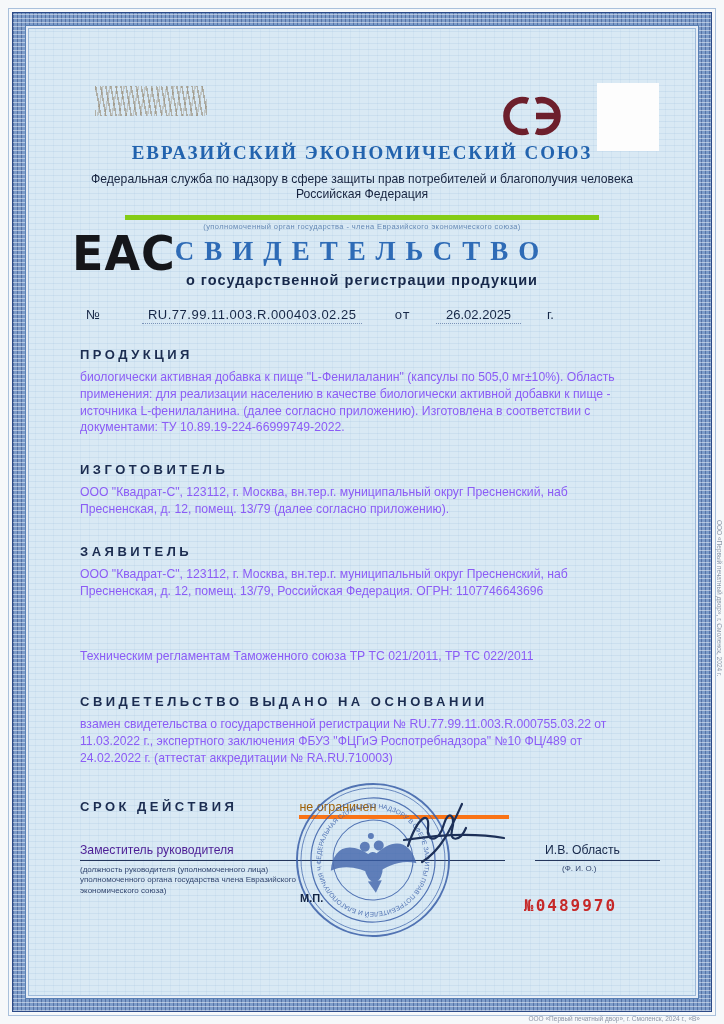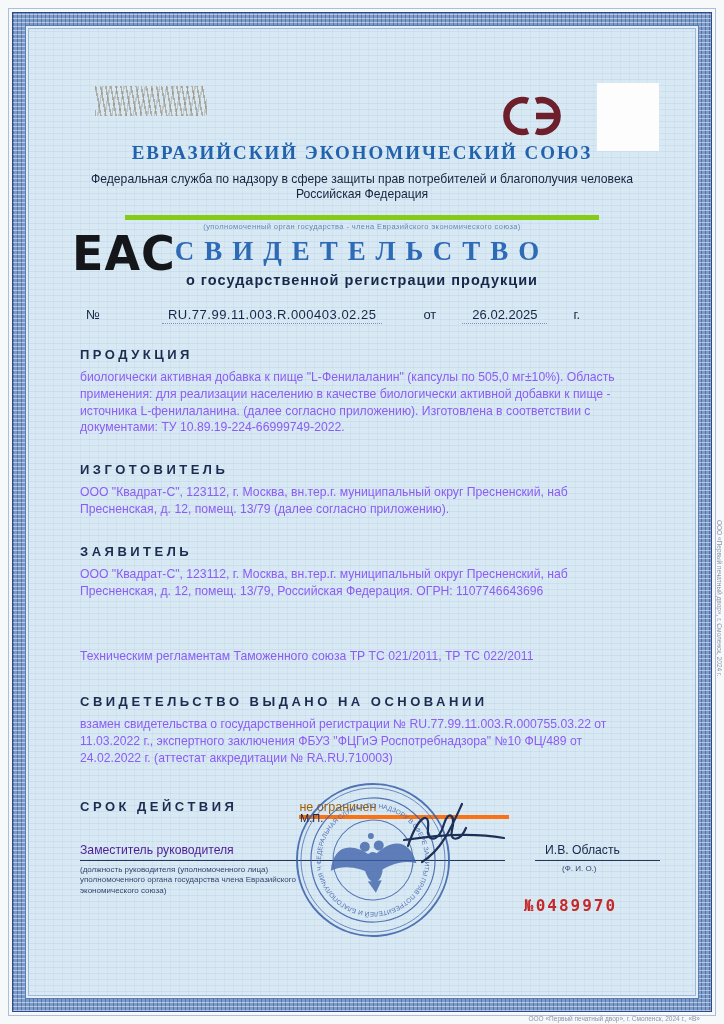--- a/index.html
+++ b/index.html
@@ -61,40 +61,40 @@
     font-family:"Liberation Serif", serif; font-weight:bold; font-size:27px;
     letter-spacing:10px; color:#2e6bb6;
   }
   .doc-subtitle {
     position:absolute; top:272px; left:0; right:0; text-align:center;
     font-weight:bold; font-size:14.5px; letter-spacing:1px; color:#17284a;
   }
 
   .reg-row { position:absolute; top:307px; left:86px; right:86px;
     display:flex; align-items:baseline; font-size:13px; color:#152646; }
-  .reg-number { margin-left:62px; letter-spacing:.5px; border-bottom:1px dotted #7b93b8; padding:0 6px 1px 6px; }
-  .reg-from { margin-left:41px; }
+  .reg-number { margin-left:42px; letter-spacing:.5px; border-bottom:1px dotted #7b93b8; padding:0 6px 1px 6px; }
+  .reg-from { margin-left:32px;font-family:Liberation Mono, monospace; }
   .reg-date { margin-left:26px; border-bottom:1px dotted #7b93b8; padding:0 10px 1px 10px; }
   .reg-year { margin-left:26px; }
 
   
   .sections { position:absolute; top:347px; left:80px; width:562px; z-index:2; }
   .sec-head { font-size:13px; font-weight:bold; letter-spacing:3.5px; color:#1b2c50; margin-bottom:7px; }
   .sec-body { font-size:12.2px; line-height:1.38; color:#8b5cf6; }
   .mt26 { margin-top:26px; } .mt48 { margin-top:48px; } .mt30 { margin-top:30px; }
   .validity-row { margin-top:32px; display:flex; align-items:baseline; }
   .validity-value { margin-left:62px; font-size:12.5px; color:#a16207;
     border-bottom:4px solid #f97316; min-width:210px; padding-bottom:1px; }
 
   
   .stamp { position:absolute; left:288px; top:775px; z-index:3; opacity:.85; transform:rotate(-5deg); }
   .signature { position:absolute; left:398px; top:798px; z-index:4; }
   .pos-title { position:absolute; left:80px; top:843px; font-size:12.2px; color:#4c1d95; z-index:2; }
   .sign-line { position:absolute; left:80px; top:860px; width:425px; border-top:1px solid #24365c; z-index:2; }
-  .seal-mark { position:absolute; left:300px; top:812px; font-size:11px; font-weight:normal; color:#152646; z-index:5; }
+  .seal-mark { position:absolute; left:300px; top:892px; font-size:11px; font-weight:bold; color:#152646; z-index:5; }
   .pos-caption { position:absolute; left:80px; top:865px; width:248px;
     font-size:8px; line-height:1.3; color:#31456e; z-index:2; }
   .signer-name { position:absolute; left:545px; top:843px; font-size:12.2px; color:#17284a; z-index:2; }
   .name-line { position:absolute; left:535px; top:860px; width:125px; border-top:1px solid #24365c; z-index:2; }
   .name-caption { position:absolute; left:562px; top:864px; font-size:8px; color:#31456e; z-index:2; }
 
   .serial {
     position:absolute; left:524px; top:896px; z-index:4;
     font-family:"DejaVu Sans Mono", monospace; font-size:16px; letter-spacing:2px;
     color:#c62828; font-weight:bold;

